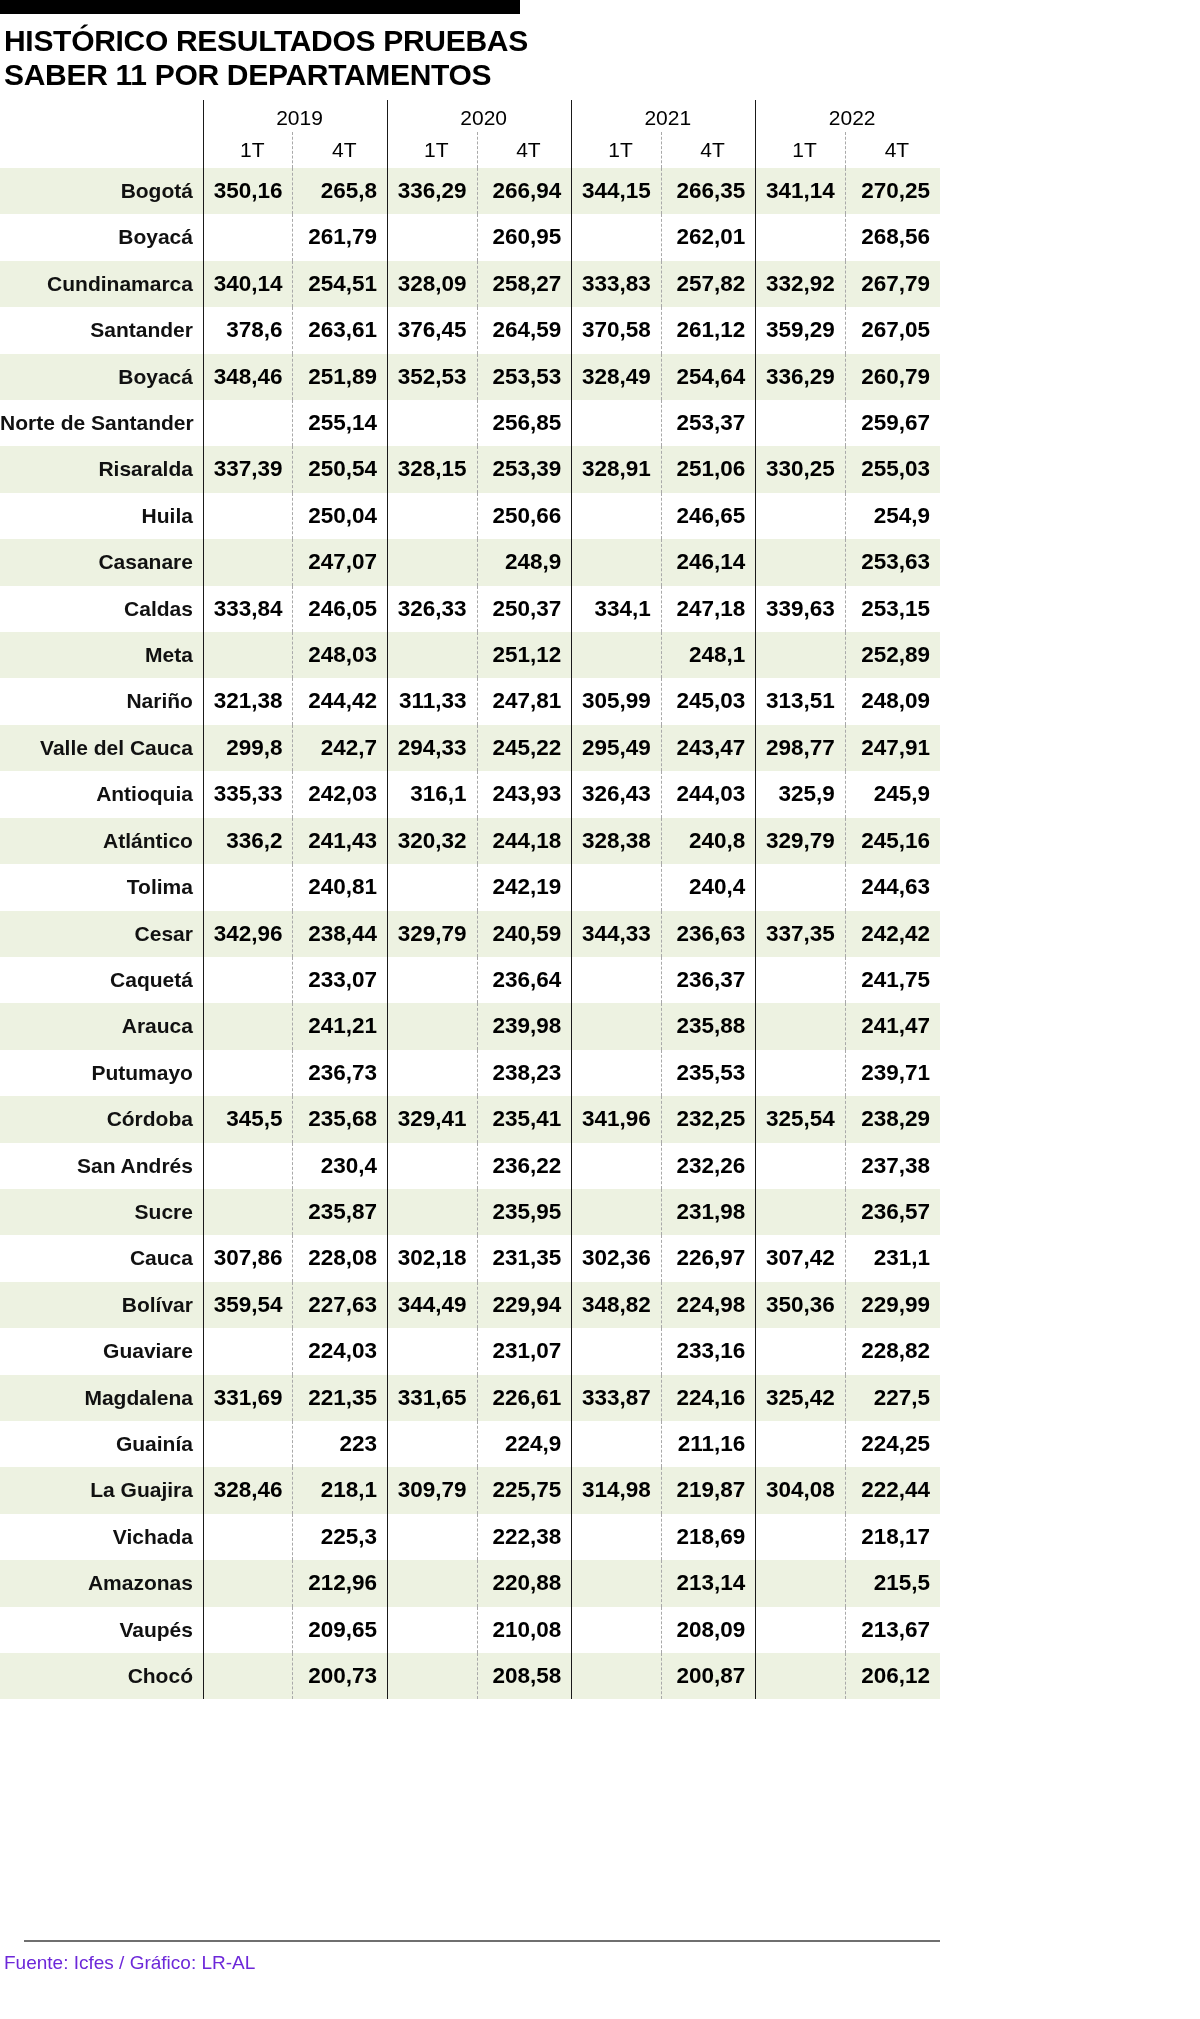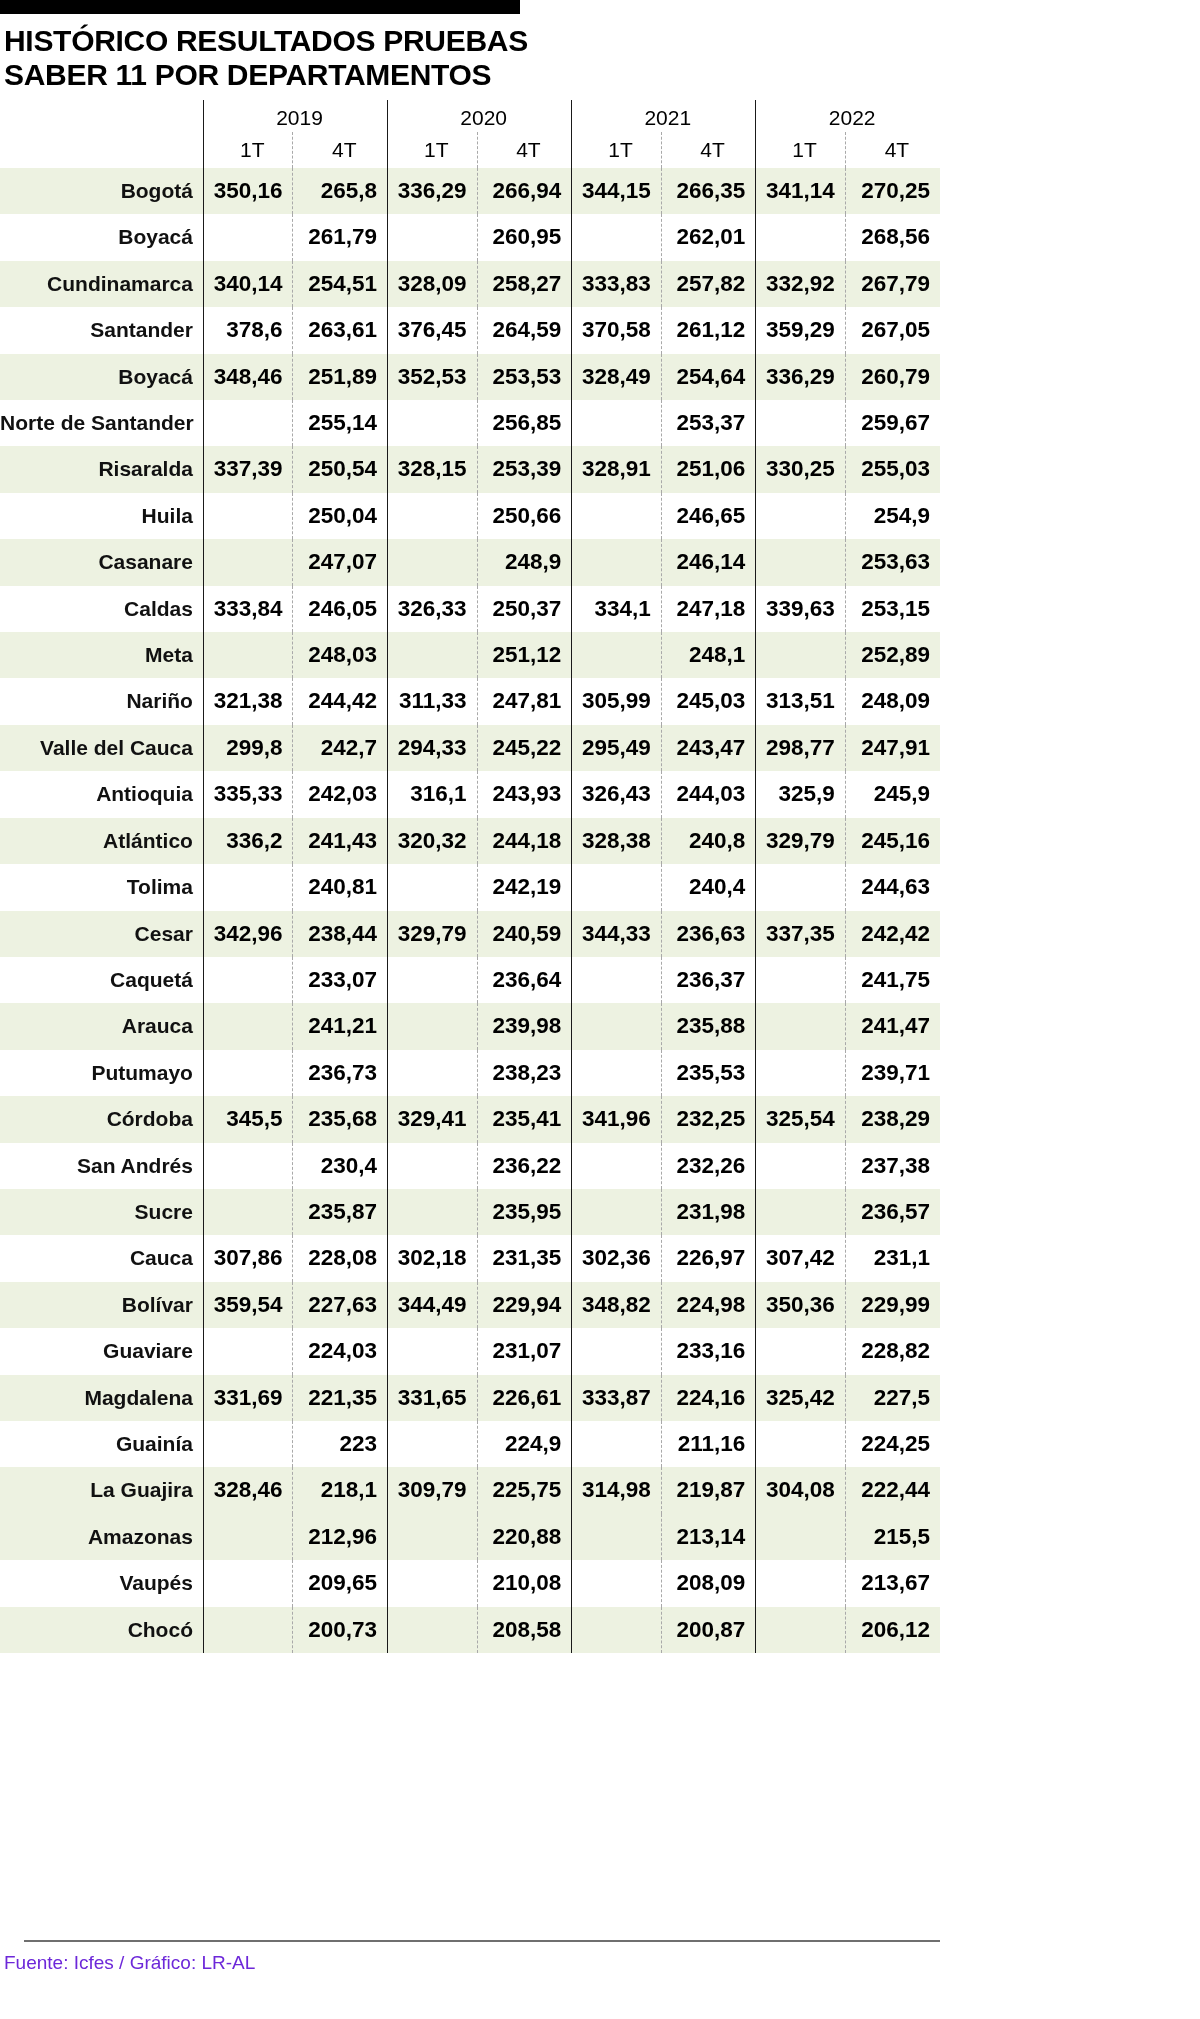--- a/index.html
+++ b/index.html
@@ -481,20 +481,31 @@
           <td class="dept">La Guajira</td>
           <td class="col1t">328,46</td>
           <td class="col4t">218,1</td>
           <td class="col1t">309,79</td>
           <td class="col4t">225,75</td>
           <td class="col1t">314,98</td>
           <td class="col4t">219,87</td>
           <td class="col1t">304,08</td>
           <td class="col4t">222,44</td>
         </tr>
+        <tr>
+          <td class="dept">Vichada</td>
+          <td class="col1t"></td>
+          <td class="col4t">225,3</td>
+          <td class="col1t"></td>
+          <td class="col4t">222,38</td>
+          <td class="col1t"></td>
+          <td class="col4t">218,69</td>
+          <td class="col1t"></td>
+          <td class="col4t">218,17</td>
+        </tr>
         <tr class="alt">
           <td class="dept">Amazonas</td>
           <td class="col1t"></td>
           <td class="col4t">212,96</td>
           <td class="col1t"></td>
           <td class="col4t">220,88</td>
           <td class="col1t"></td>
           <td class="col4t">213,14</td>
           <td class="col1t"></td>
           <td class="col4t">215,5</td>

